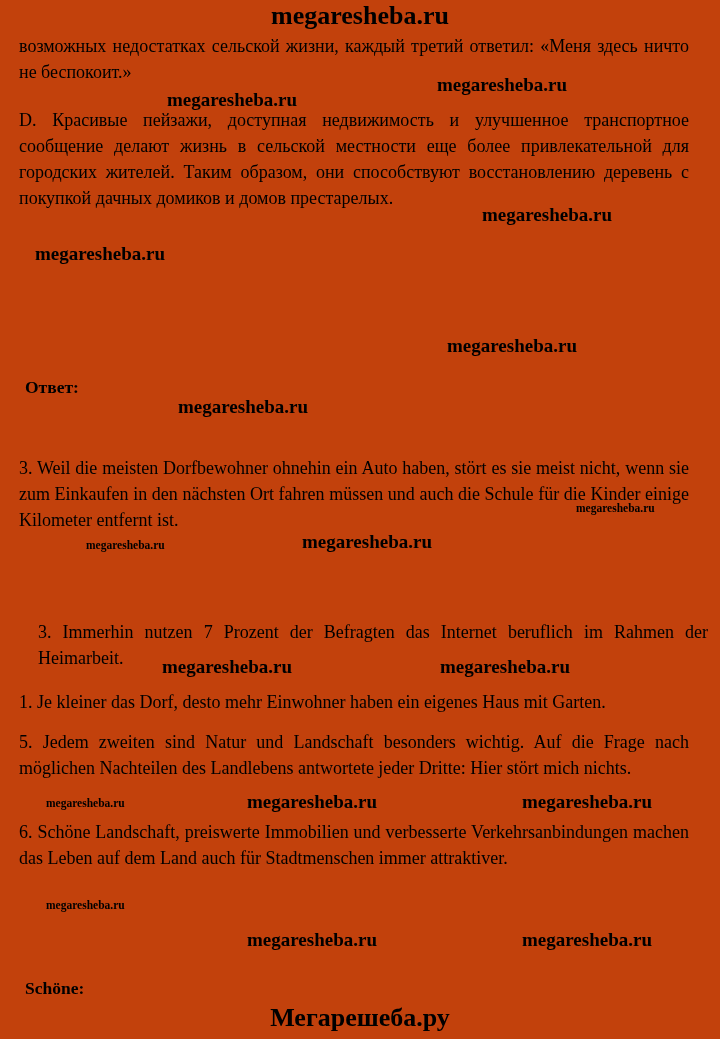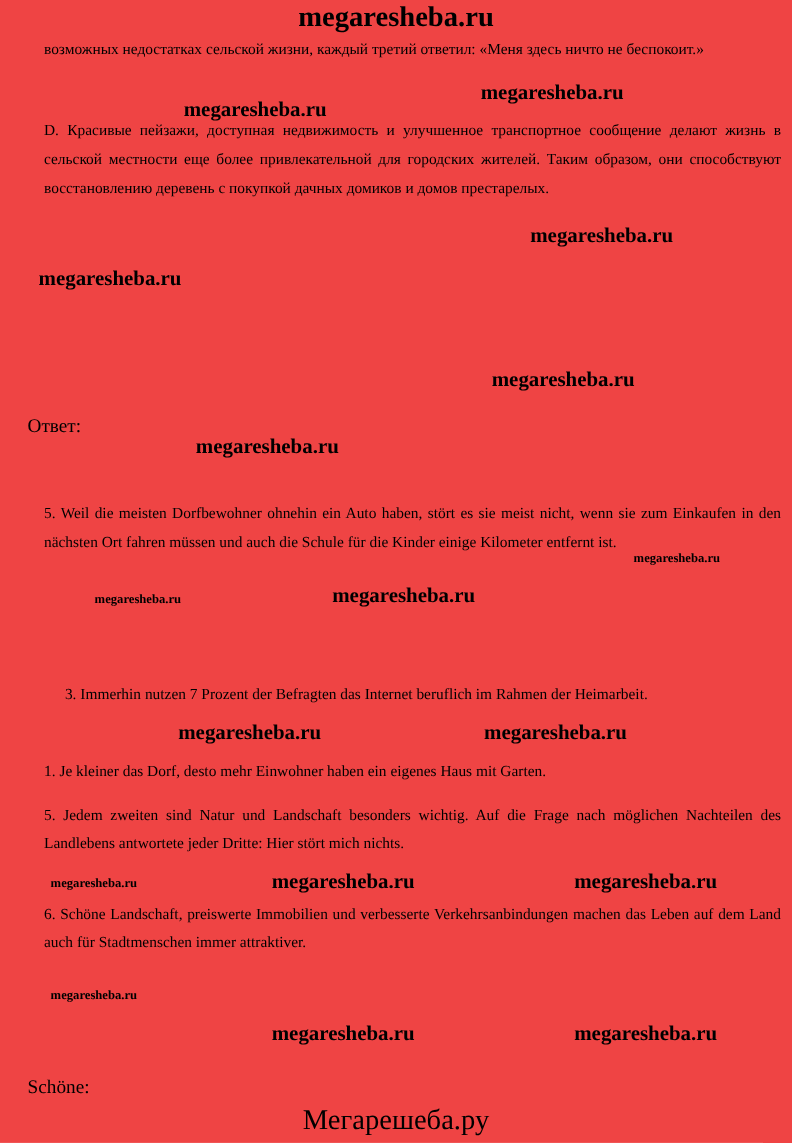--- a/index.html
+++ b/index.html
@@ -1,47 +1,47 @@
 <!DOCTYPE html>
 <html><head>
 <meta charset="utf-8">
 <style>
   html,body{margin:0;padding:0;background:#ffffff;}
   #page{
     position:relative;
     width:720px;height:1039px;
-    background:#ef4444;
+    background:#c2410c;
     font-family:"Liberation Serif", serif;
     color:#000;
     overflow:hidden;
   }
   .para{
     position:absolute;
-    left:40px;width:670px;
-    font-size:14px;line-height:26px;
+    left:19px;width:670px;
+    font-size:18px;line-height:26px;
     text-align:justify;
   }
   .bold{font-weight:bold;}
   .label{
     position:absolute;
     left:25px;
     font-size:17.5px;line-height:26px;
-    font-weight:normal;
+    font-weight:bold;
   }
   .site-header{
     position:absolute;
     top:1px;left:0;width:100%;
     text-align:center;
     font-size:26px;font-weight:bold;
   }
   .site-footer{
     position:absolute;
     top:1003px;left:0;width:100%;
     text-align:center;
-    font-size:26px;font-weight:normal;
+    font-size:26px;font-weight:bold;
   }
   .wm{
     position:absolute;
     font-size:19px;font-weight:bold;
     white-space:nowrap;
   }
   .wm-sm{
     position:absolute;
     font-size:11.5px;font-weight:bold;
     white-space:nowrap;
@@ -64,21 +64,21 @@
   <span class="wm" style="left:482px;top:204px;">megaresheba.ru</span>
   <span class="wm" style="left:35px;top:243px;">megaresheba.ru</span>
 
 
   <span class="wm" style="left:447px;top:335px;">megaresheba.ru</span>
 
   <div class="label" style="top:374px;">Ответ:</div>
 
   <span class="wm" style="left:178px;top:396px;">megaresheba.ru</span>
 
-  <div class="para" style="top:455px;">5. Weil die meisten Dorfbewohner ohnehin ein Auto haben, stört es sie meist nicht, wenn sie zum Einkaufen in den nächsten Ort fahren müssen und auch die Schule für die Kinder einige Kilometer entfernt ist.</div>
+  <div class="para" style="top:455px;">3. Weil die meisten Dorfbewohner ohnehin ein Auto haben, stört es sie meist nicht, wenn sie zum Einkaufen in den nächsten Ort fahren müssen und auch die Schule für die Kinder einige Kilometer entfernt ist.</div>
 
   <span class="wm-sm" style="left:576px;top:502px;">megaresheba.ru</span>
   <span class="wm-sm" style="left:86px;top:539px;">megaresheba.ru</span>
   <span class="wm" style="left:302px;top:531px;">megaresheba.ru</span>
 
 
   <div class="para" style="top:619px;margin-left:19px;">3. Immerhin nutzen 7 Prozent der Befragten das Internet beruflich im Rahmen der Heimarbeit.</div>
 
   <span class="wm" style="left:162px;top:656px;">megaresheba.ru</span>
   <span class="wm" style="left:440px;top:656px;">megaresheba.ru</span>

